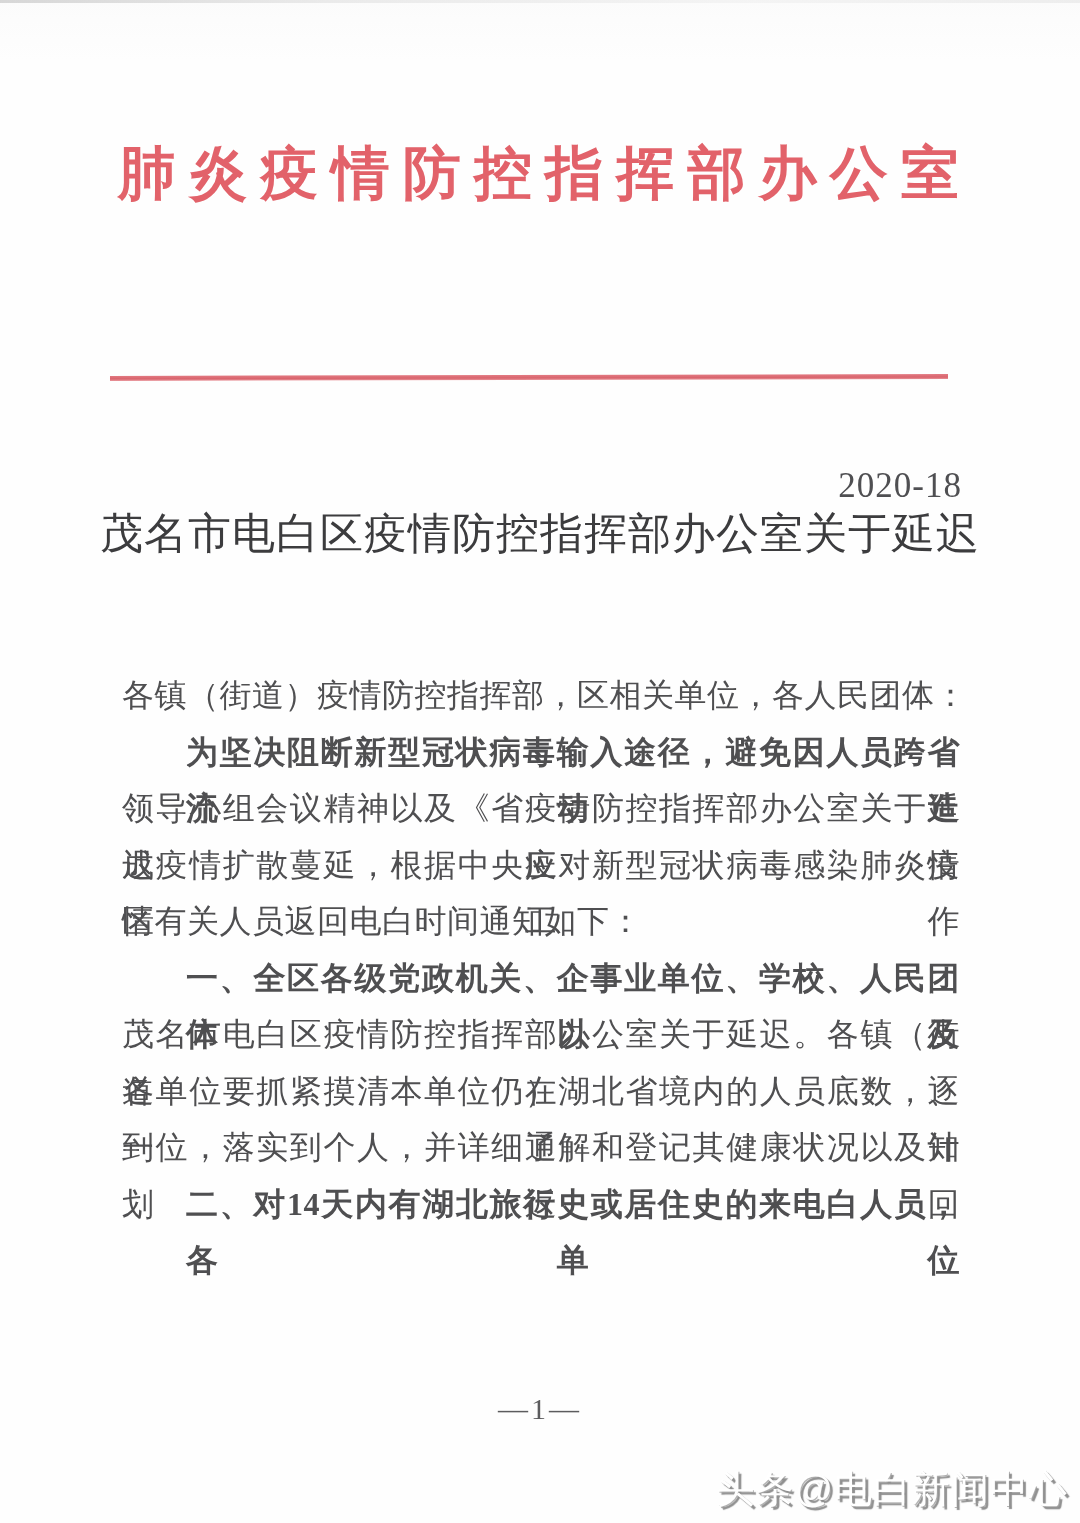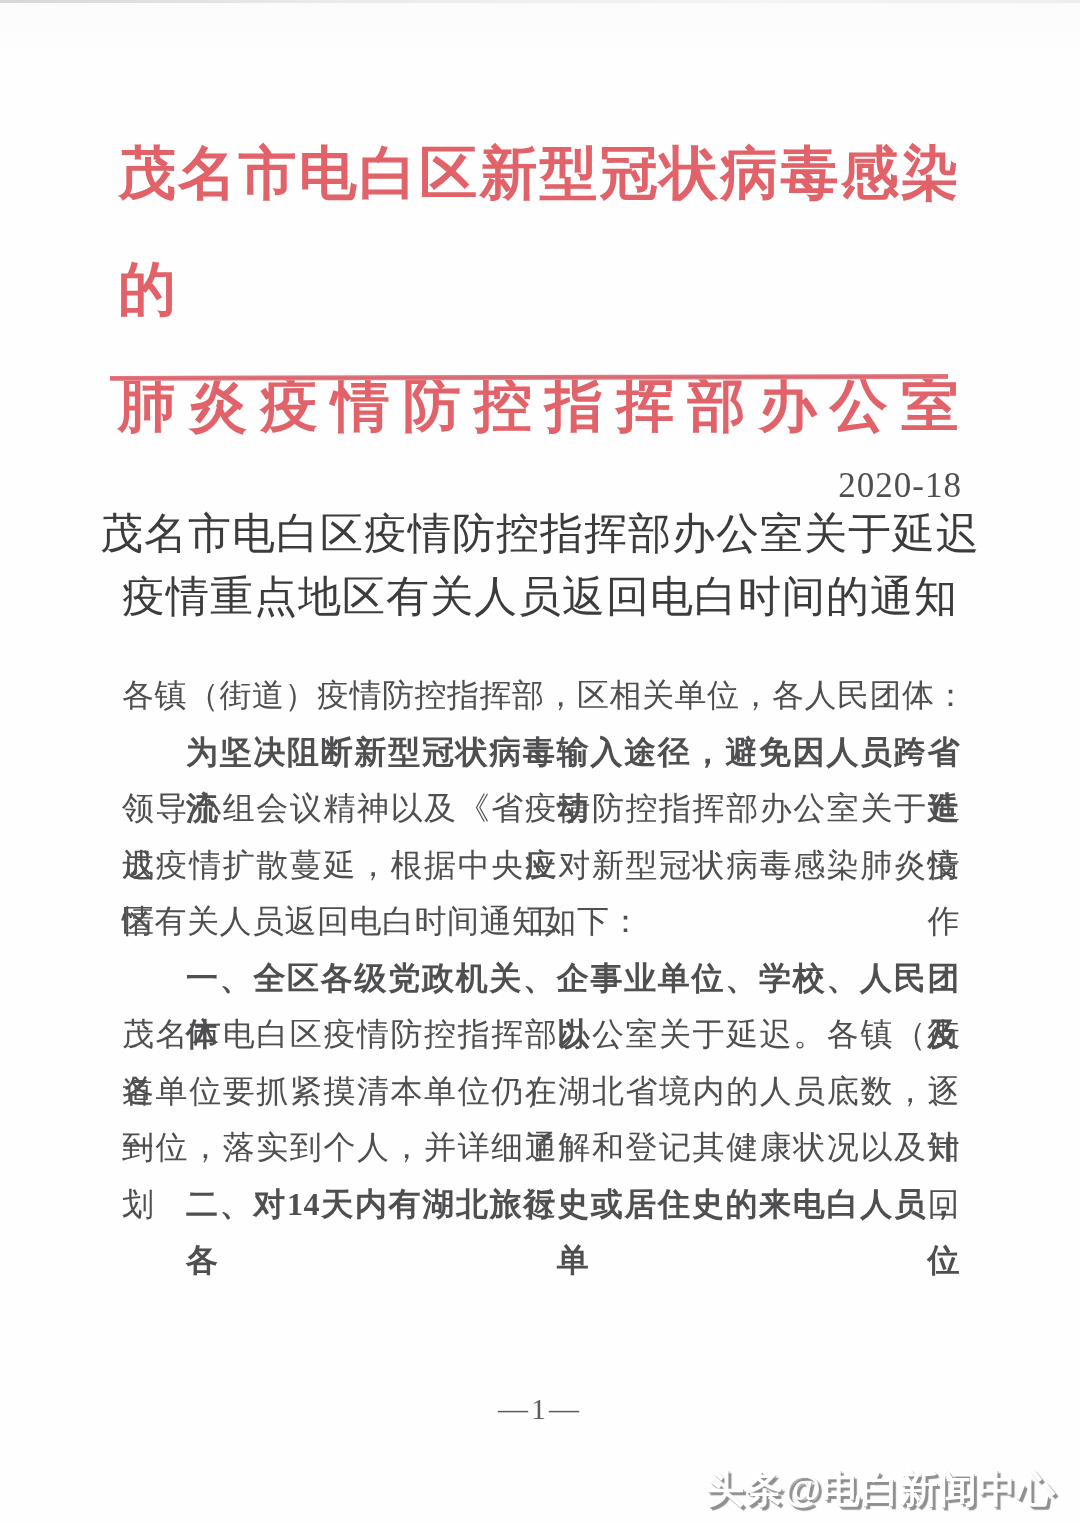--- a/index.html
+++ b/index.html
@@ -107,48 +107,46 @@
     width: 100%;
     text-align: center;
     color: #5c5c5e;
     font-size: 30px;
     letter-spacing: 3px;
   }
 
   .watermark {
     position: absolute;
     top: 1464px;
-    right: 24px;
+    right: 12px;
     font-family: "Liberation Sans", "DejaVu Sans", sans-serif;
-    font-weight: bold;
+    font-weight: normal;
     font-size: 38px;
     color: #ffffff;
     text-shadow: 3px 3px 1px #8f8f8f, 1px 1px 0 #b5b5b5;
     letter-spacing: 1px;
   }
 </style>
 </head>
 <body>
 
 <div class="page">
 
   <div class="scan-edge"></div>
 
   <div class="letterhead">
-    <div class="lh-line">茂名市电白区新型冠状病毒感染的</div>
     <div class="lh-line">肺炎疫情防控指挥部办公室</div>
   </div>
 
   <div class="red-rule"></div>
 
   <div class="doc-number">2020-18</div>
 
   <div class="doc-title">
     <div>茂名市电白区疫情防控指挥部办公室关于延迟</div>
-    <div>疫情重点地区有关人员返回电白时间的通知</div>
   </div>
 
   <div class="body-text">
     <div class="line">各镇（街道）疫情防控指挥部，区相关单位，各人民团体：</div>
     <div class="line indent stretch">为坚决阻断新型冠状病毒输入途径，避免因人员跨省流动造</div>
     <div class="line stretch">领导小组会议精神以及《省疫情防控指挥部办公室关于延迟疫情</div>
     <div class="line stretch">成疫情扩散蔓延，根据中央应对新型冠状病毒感染肺炎疫情工作</div>
     <div class="line">区有关人员返回电白时间通知如下：</div>
     <div class="line indent stretch">一、全区各级党政机关、企事业单位、学校、人民团体以及</div>
     <div class="line stretch">茂名市电白区疫情防控指挥部办公室关于延迟。各镇（街道）、</div>

